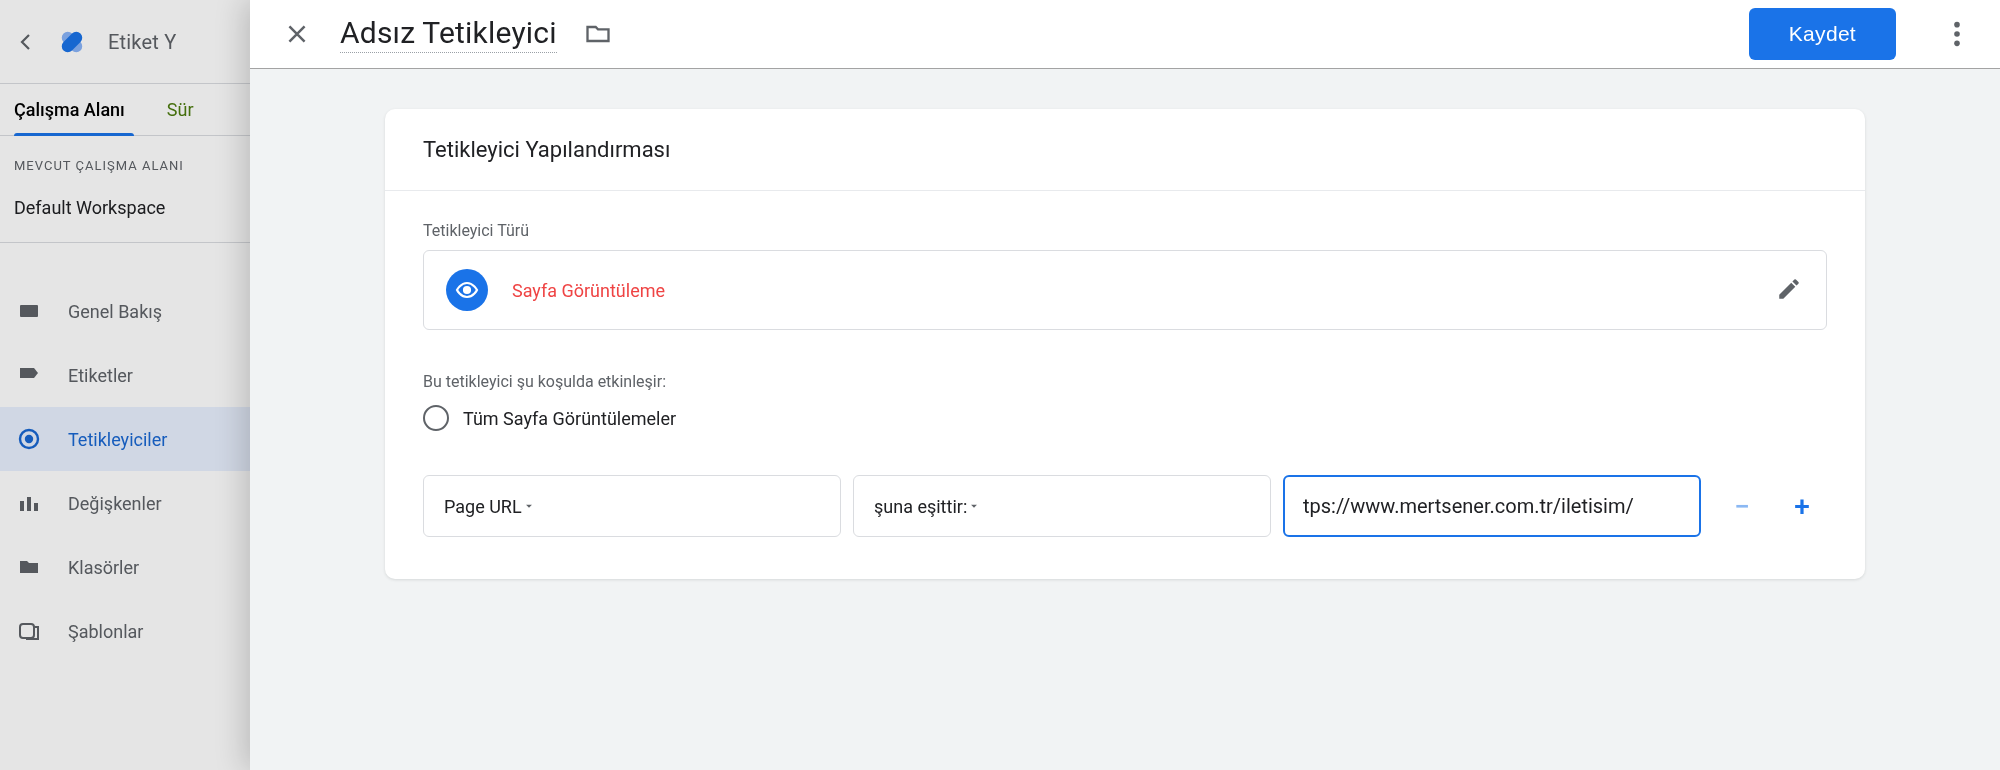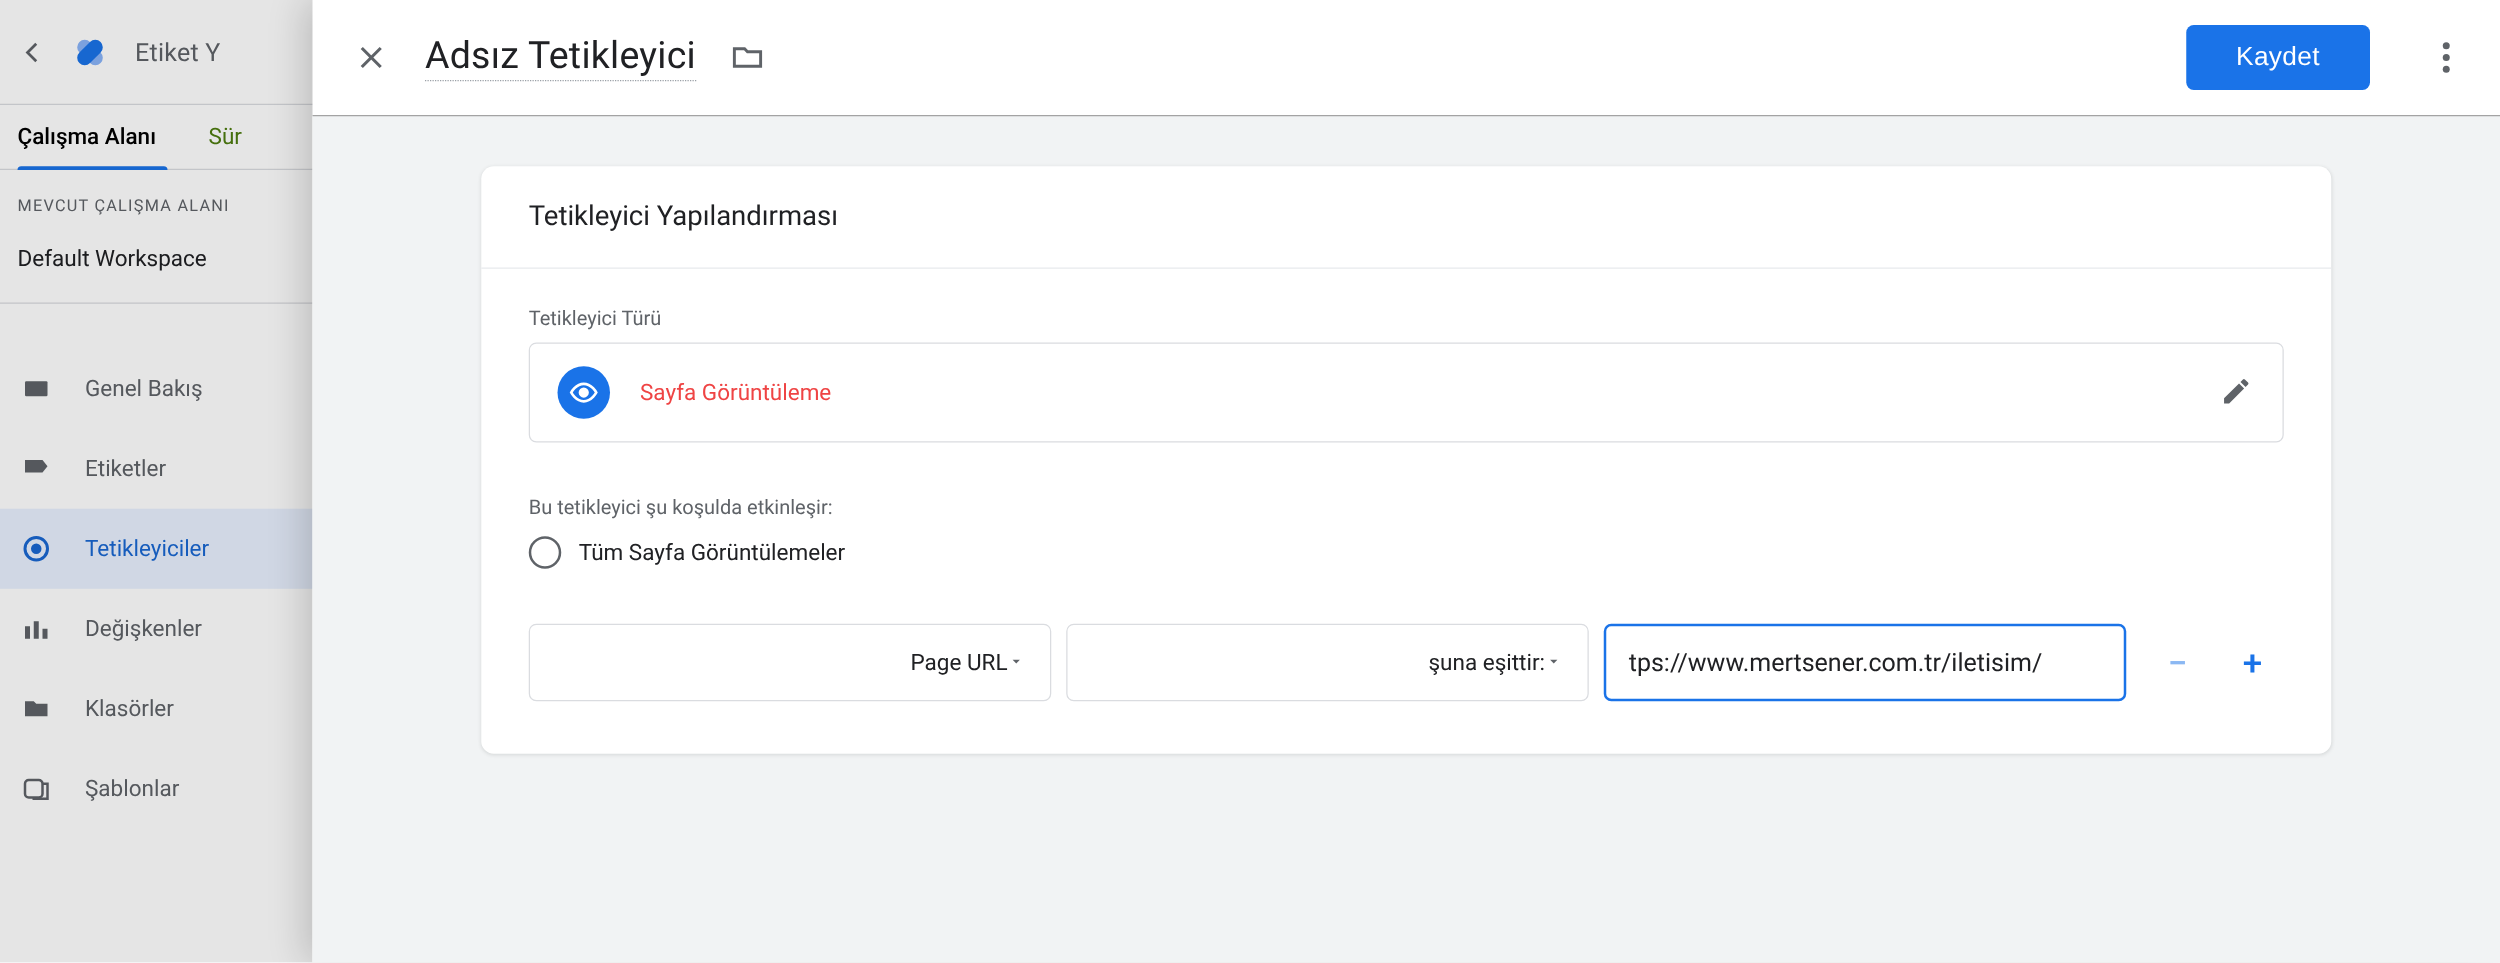--- a/index.html
+++ b/index.html
@@ -119,21 +119,21 @@
     .panel {
       position:absolute;
       top:0; right:0; bottom:0;
       left: 250px;
       background:#fff;
       box-shadow: -6px 0 28px rgba(0,0,0,.18);
       display:flex;
       flex-direction:column;
     }
     .panel-header{
-      height: 92px;
+      height: 68px;
       display:flex;
       align-items:center;
       padding: 0 22px 0 26px;
       gap: 22px;
     }
     .close-btn{
       width:42px;height:42px;
       display:flex;align-items:center;justify-content:center;
       color:#5f6368;
       border-radius:50%;
@@ -247,21 +247,21 @@
       font-size:16px;color:#5f6368;margin-bottom:14px;
     }
 
     .cond-row{
       display:flex;align-items:center;gap:12px;
     }
     .select{
       border:1px solid #dadce0;
       border-radius:6px;
       height:62px;
-      display:flex;align-items:center;justify-content:flex-end;
+      display:flex;align-items:center;justify-content:flex-start;
       padding:0 20px;
       font-size:18px;
       color:#202124;
       cursor:pointer;
       background:#fff;
     }
     .select .caret{ color:#5f6368; }
     .sel-a{ width:418px; }
     .sel-b{ width:418px; }
 

